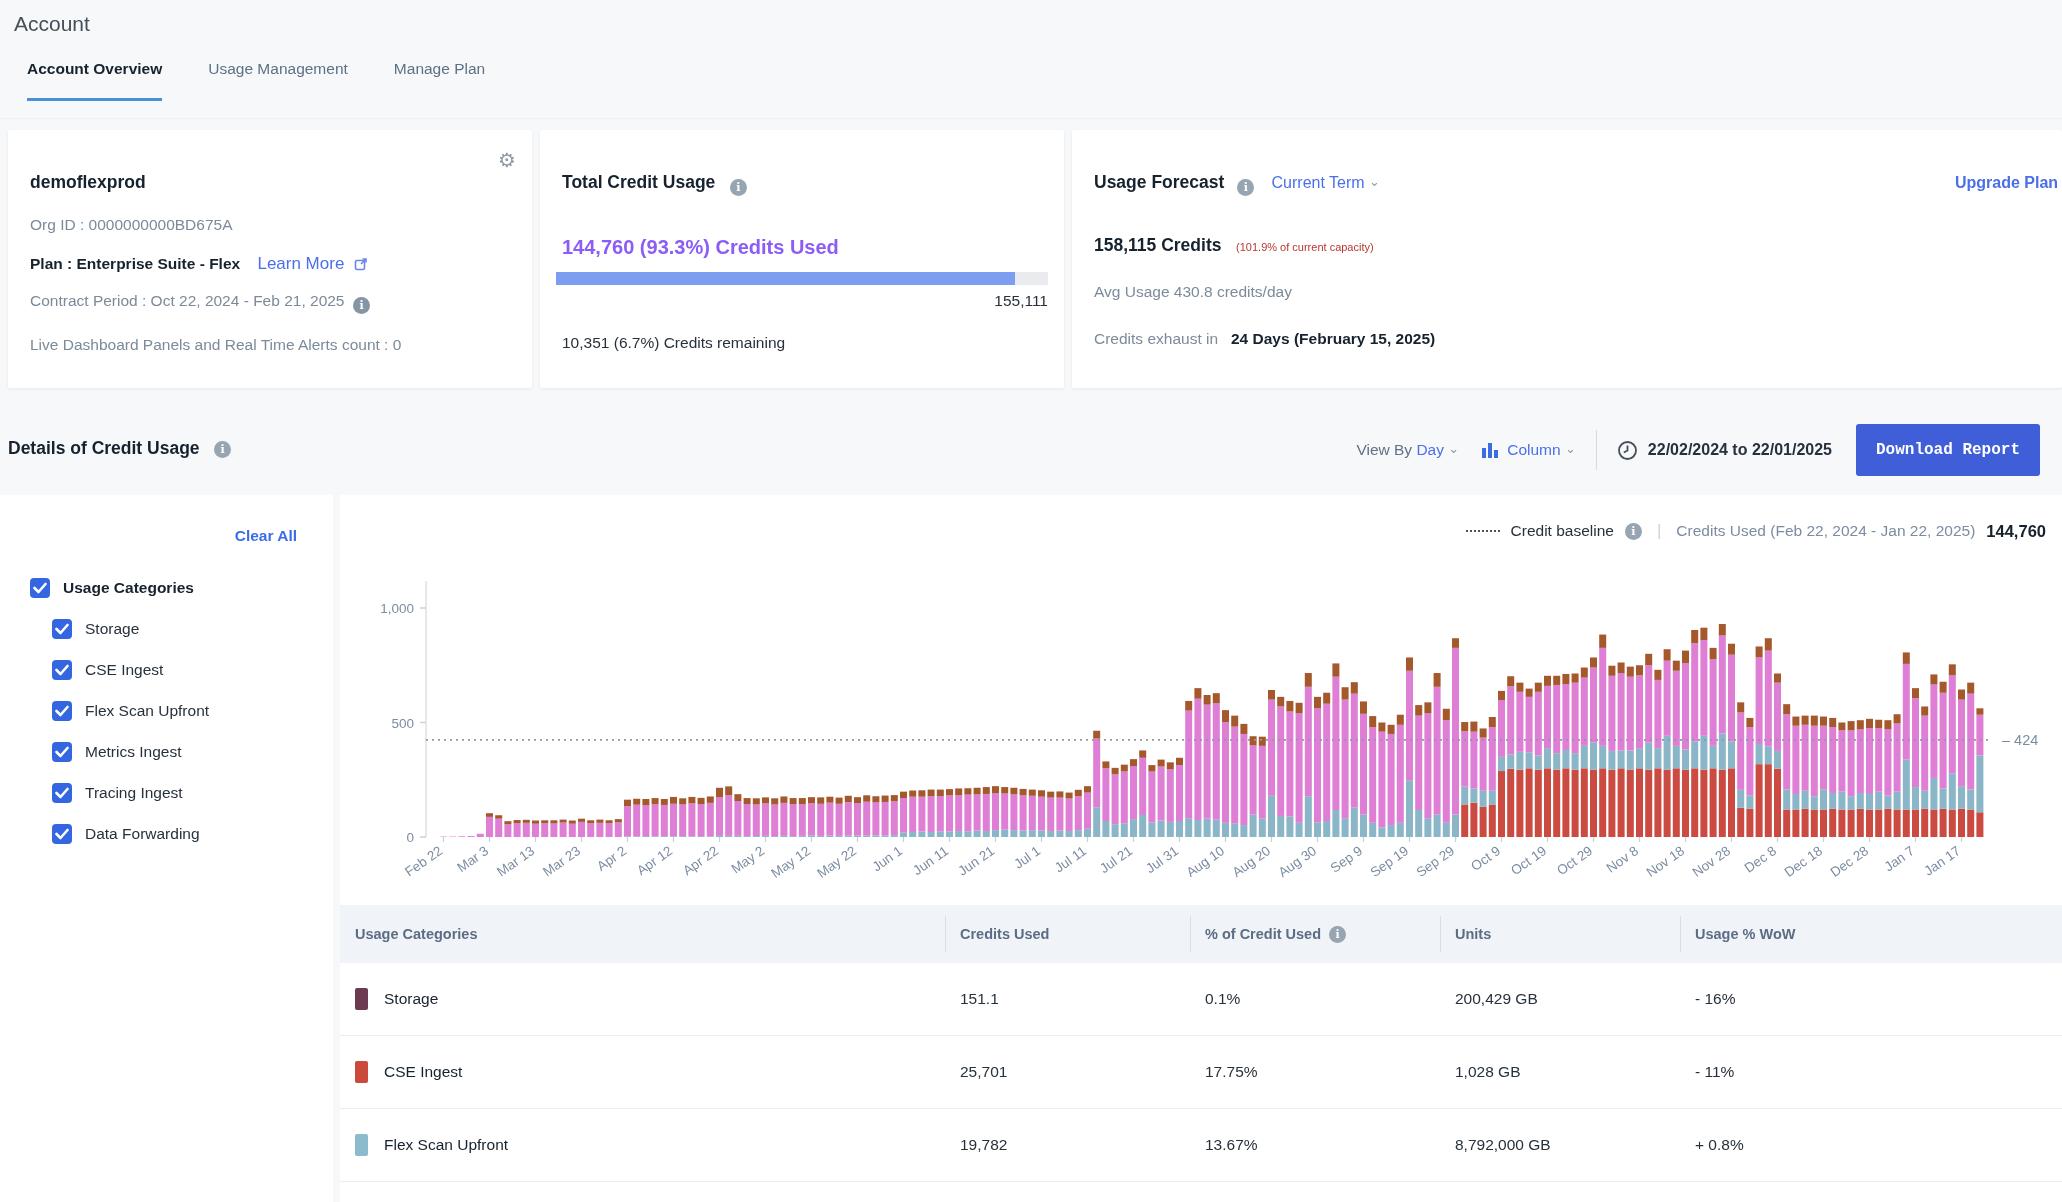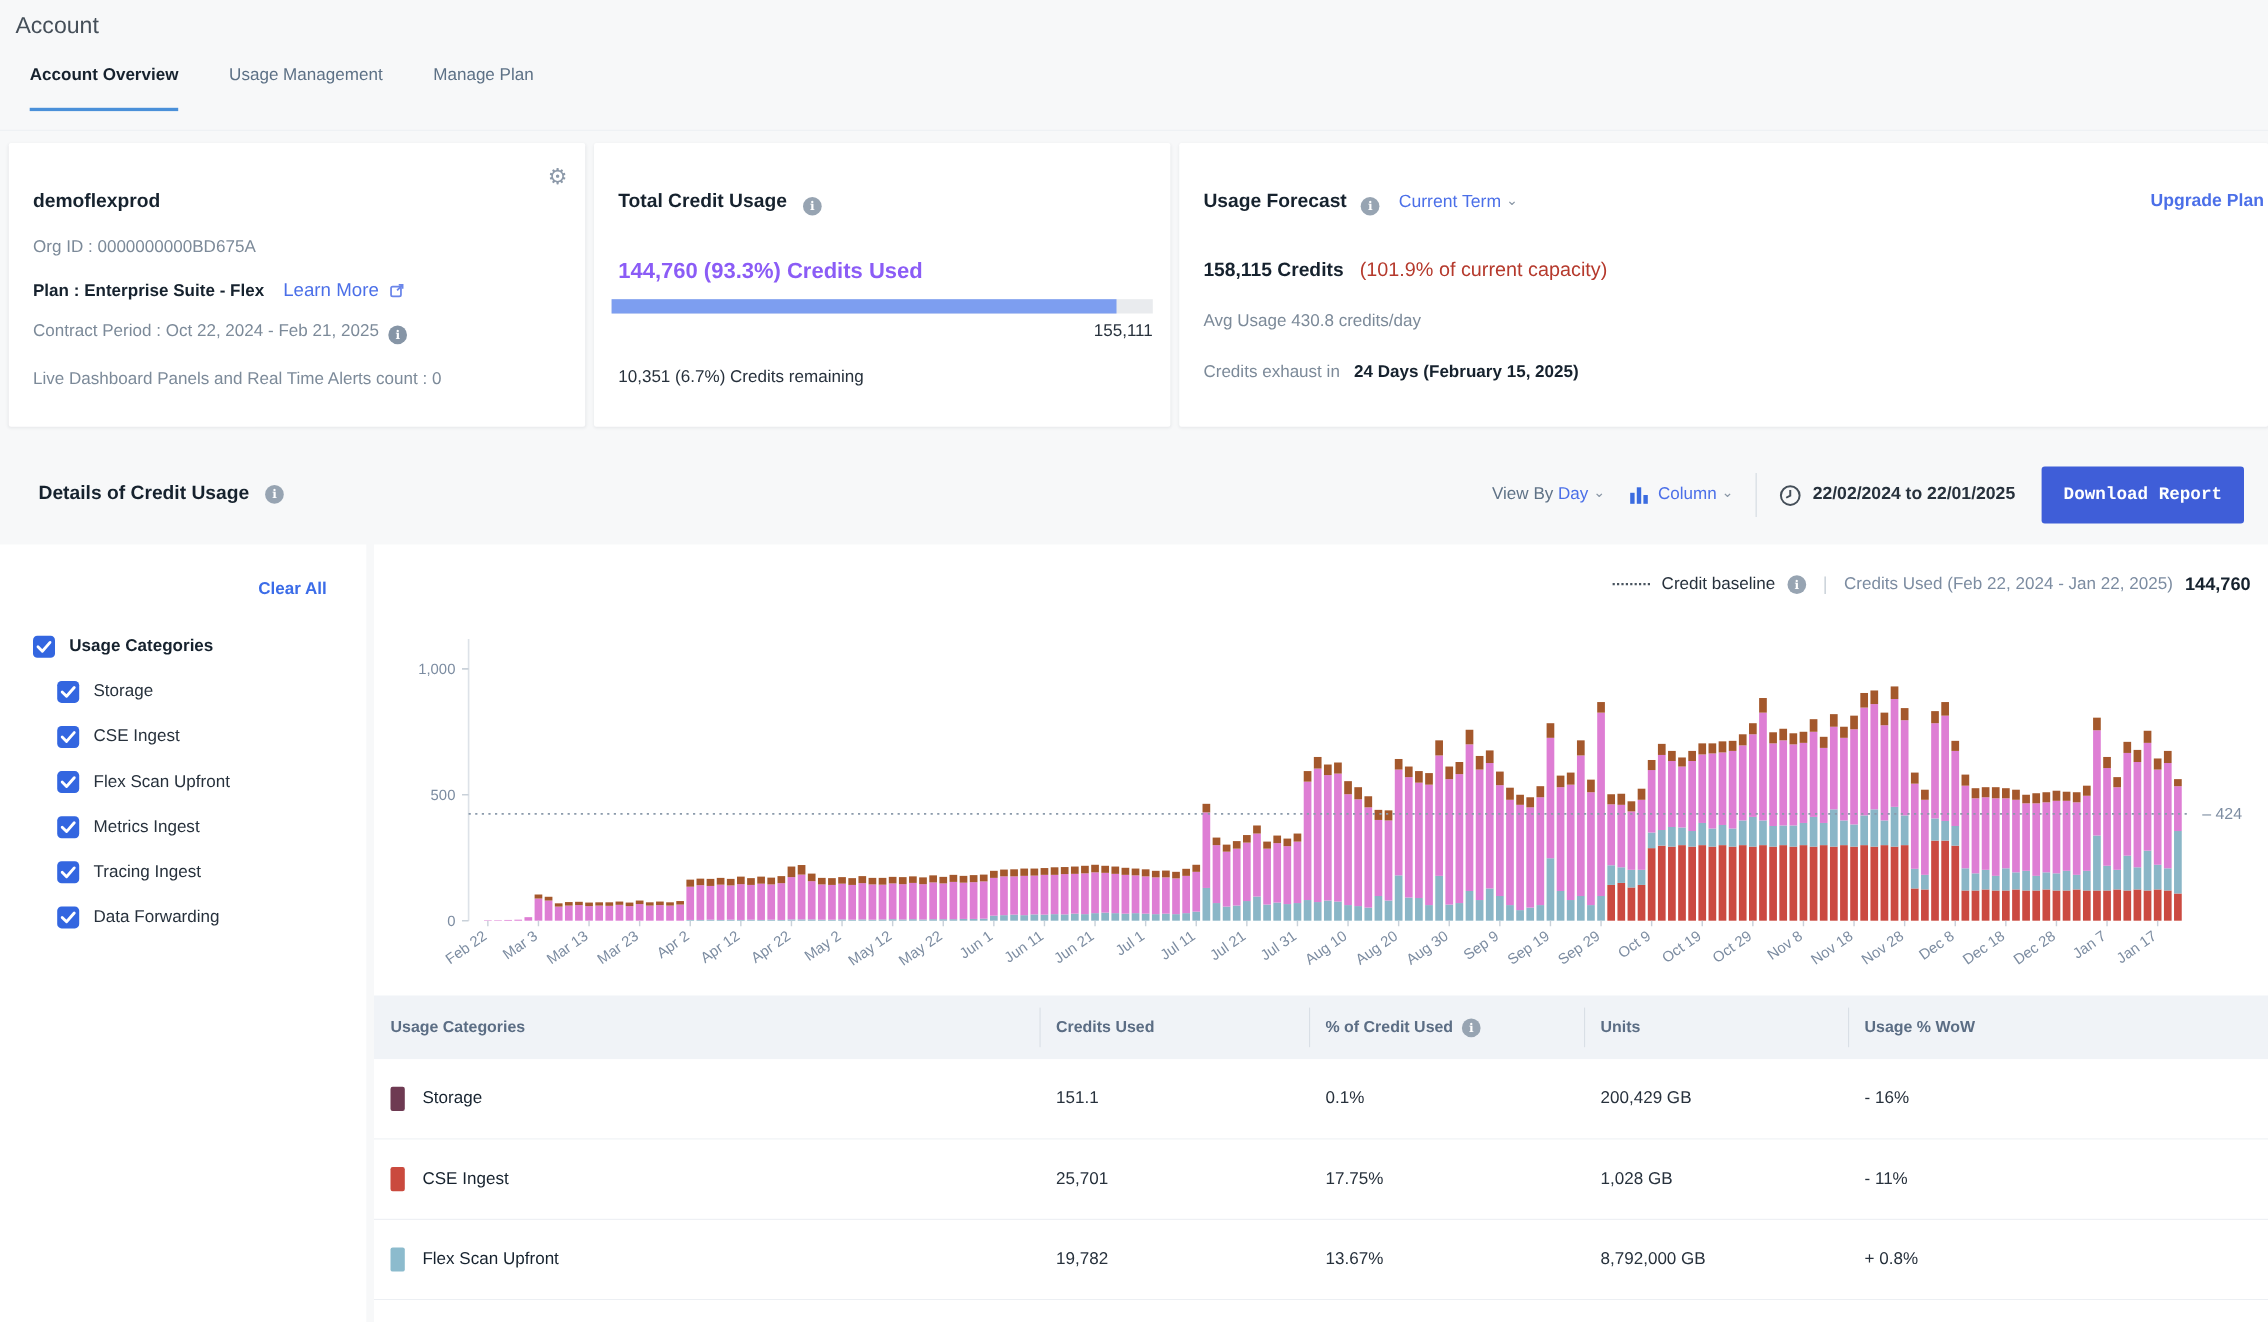--- a/index.html
+++ b/index.html
@@ -39,21 +39,21 @@
   }
   .gear { position:absolute; right:16px; top:18px; font-family:"DejaVu Sans",sans-serif;
           font-size:20px; color:#8c99a9; cursor:pointer; }
   .chev { color:#8a97a6; font-size:13px; display:inline-block; transform:translateY(-2px); }
 
   .progress-track { position:absolute; left:16px; top:142px; width:492px; height:13px; background:#e9ebee; }
   .progress-fill  { height:13px; background:#7d9ef0; }
   .progress-max   { position:absolute; right:16px; top:162px; font-size:15.5px; color:#27313c; }
 
   
-  .details-title { position:absolute; left:35px; top:438px; font-size:17.5px; font-weight:700; color:#16222e; }
+  .details-title { position:absolute; left:8px; top:438px; font-size:17.5px; font-weight:700; color:#16222e; }
   .toolbar { position:absolute; top:424px; right:22px; height:52px; display:flex; align-items:center; }
   .tb-gap { display:inline-block; width:22px; }
   .tb-divider { width:1px; height:40px; background:#d3dae1; margin:0 20px; }
   .tb-label { color:#5f7286; }
   .tb-value { color:#4b6fe8; cursor:pointer; }
   .date-text { font-weight:700; color:#27313c; font-size:16px; margin-left:10px; }
   .dl-btn { margin-left:24px; width:184px; height:52px; background:#3f5ed8; color:#fff;
             border:none; border-radius:3px; font-size:16px; font-weight:600;
             font-family:Liberation Mono, monospace; cursor:pointer; }
 
@@ -143,21 +143,21 @@
     <span>&nbsp;&nbsp;</span>
     <span class="link" style="font-size:16px;">
       <span>Current Term</span>
       <span class="chev">⌄</span>
     </span>
   </div>
   <div class="row link" style="left:883px; top:44px; font-size:16px; font-weight:700;">Upgrade Plan</div>
   <div class="row" style="top:105px; font-size:17.5px;">
     <span style="font-weight:700; color:#16222e;">158,115 Credits</span>
     <span>&nbsp;</span>
-    <span class="red-text" style="font-size:18px;">(101.9% of current capacity)</span>
+    <span class="red-text" style="font-size:11px;">(101.9% of current capacity)</span>
   </div>
   <div class="row muted" style="top:153px;">Avg Usage 430.8 credits/day</div>
   <div class="row" style="top:200px;">
     <span class="muted">Credits exhaust in</span>
     <span>&nbsp;</span>
     <span class="bold-dark">24 Days (February 15, 2025)</span>
   </div>
 </div>
 
 <div class="details-title">

